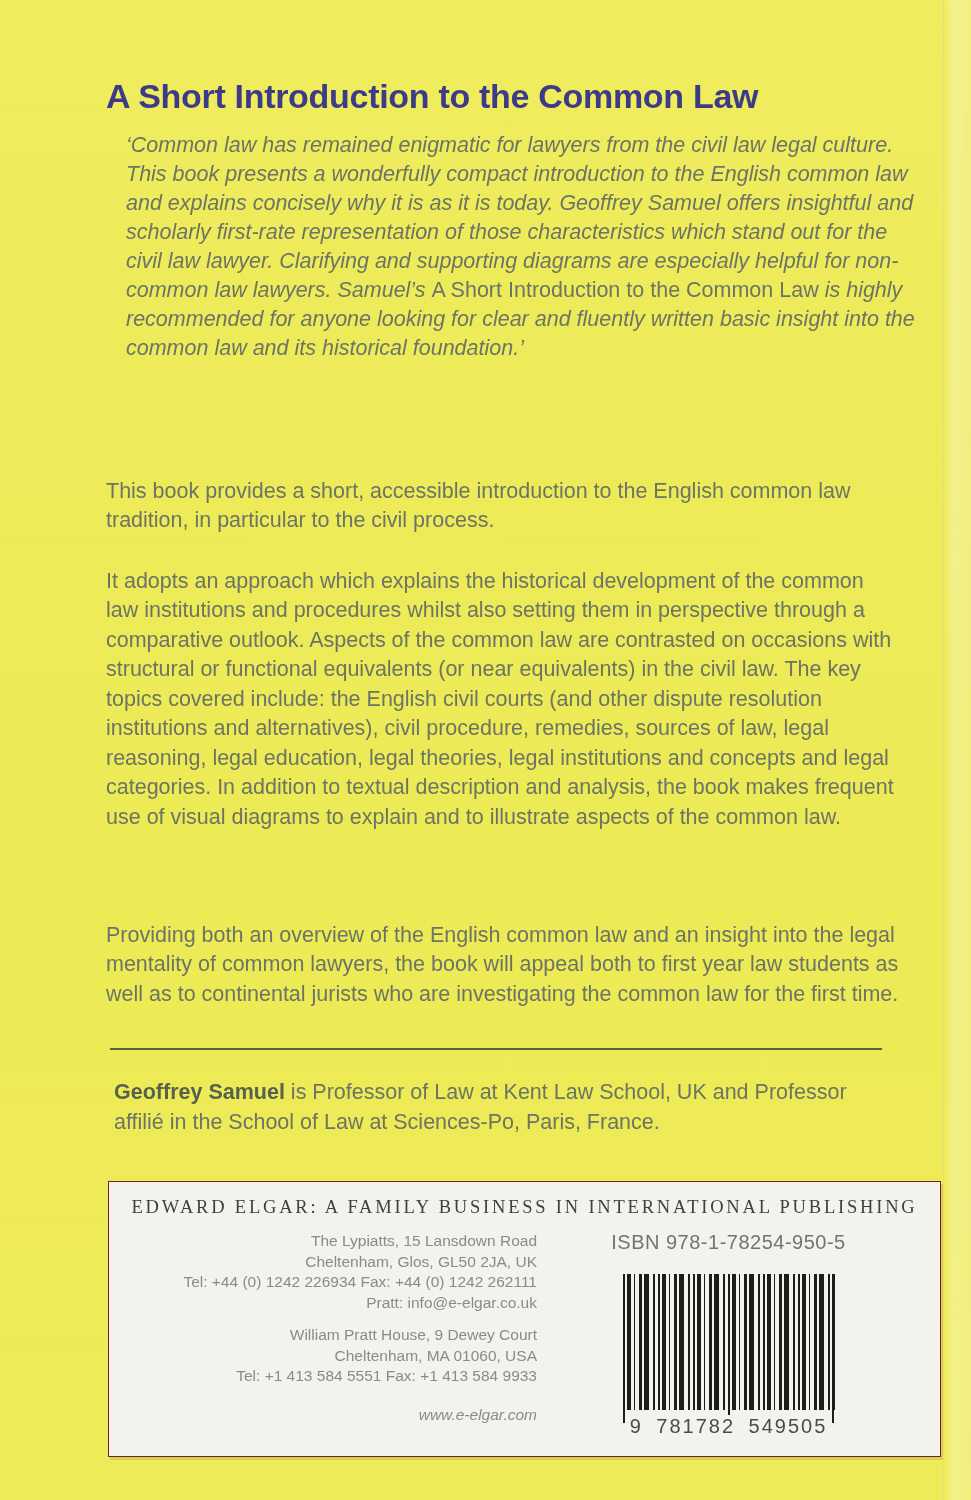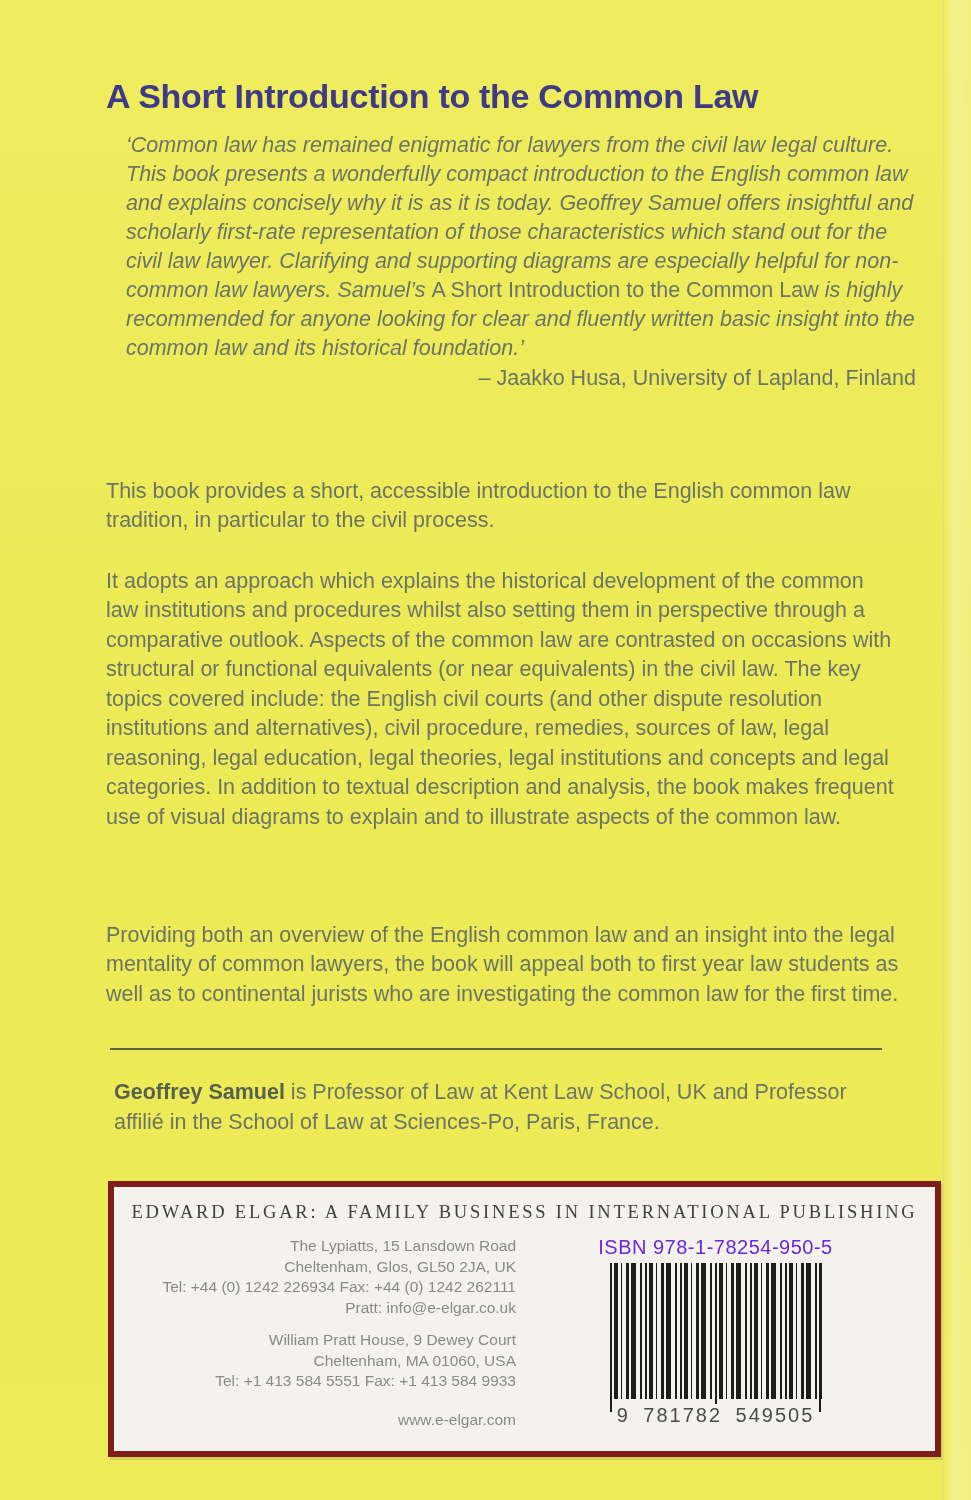--- a/index.html
+++ b/index.html
@@ -41,44 +41,44 @@
     background:#5a6247;border:none;margin:0;
   }
   .author-bio{
     position:absolute;left:114px;top:1077px;width:760px;
     font-size:21.5px;line-height:30px;color:#6c7466;
   }
   .author-bio .name{font-weight:700;color:#58614f;}
   .publisher-box{
     position:absolute;left:108px;top:1181px;width:833px;height:276px;
     background:#f3f2ed;
-    border:6px solid #7f1d1d;
+    border:1px solid #7f1d1d;
     box-shadow:2px 3px 0 rgba(90,90,60,0.18);
     box-sizing:border-box;
   }
   .publisher-banner{
     margin-top:15px;text-align:center;
     font-family:"Liberation Serif",serif;
     font-size:18.5px;letter-spacing:2.8px;color:#3f3f3d;
     white-space:nowrap;
   }
   .publisher-content{
-    display:flex;margin-top:13px;padding:0 20px 0 0;
+    display:flex;margin-top:13px;padding:0 20px 0 26px;
   }
   .address-col{
     width:402px;text-align:right;
     font-size:15.5px;line-height:20.5px;color:#8b8b85;
   }
   .address-block{margin-bottom:12px;}
-  .website-line{margin-top:18px;}
+  .website-line{margin-top:18px;font-style:italic;}
   .barcode-col{
     flex:1;display:flex;flex-direction:column;align-items:center;
   }
   .isbn-label{
-    font-size:20px;color:#6d28d9;letter-spacing:0.5px;margin-bottom:4px;
+    font-size:20px;color:#737373;letter-spacing:0.5px;margin-bottom:20px;
   }
   .barcode-bars{
     position:relative;width:212px;height:136px;
     background:repeating-linear-gradient(90deg,
       #1d1d1d 0 2px,  #f3f2ed 2px 4px,
       #1d1d1d 4px 8px, #f3f2ed 8px 11px,
       #1d1d1d 11px 12px, #f3f2ed 12px 16px,
       #1d1d1d 16px 19px, #f3f2ed 19px 21px,
       #1d1d1d 21px 26px, #f3f2ed 26px 30px,
       #1d1d1d 30px 32px, #f3f2ed 32px 35px);
@@ -99,21 +99,20 @@
 </style>
 </head>
 <body>
 
 <div class="cover-edge"></div>
 
 <h1 class="title">A Short Introduction to the Common Law</h1>
 
 <div class="quote-block">
   <div class="quote-text"><span>‘Common law has remained enigmatic for lawyers from the civil law legal culture. This book presents a wonderfully compact introduction to the English common law and explains concisely why it is as it is today. Geoffrey Samuel offers insightful and scholarly first-rate representation of those characteristics which stand out for the civil law lawyer. Clarifying and supporting diagrams are especially helpful for non-common law lawyers. Samuel’s </span><span class="roman">A Short Introduction to the Common Law</span><span> is highly recommended for anyone looking for clear and fluently written basic insight into the common law and its historical foundation.’</span></div>
-  <div class="quote-attribution">– Jaakko Husa, University of Lapland, Finland</div>
 </div>
 
 <p class="para para1">This book provides a short, accessible introduction to the English common law tradition, in particular to the civil process.</p>
 <p class="para para2">It adopts an approach which explains the historical development of the common law institutions and procedures whilst also setting them in perspective through a comparative outlook. Aspects of the common law are contrasted on occasions with structural or functional equivalents (or near equivalents) in the civil law. The key topics covered include: the English civil courts (and other dispute resolution institutions and alternatives), civil procedure, remedies, sources of law, legal reasoning, legal education, legal theories, legal institutions and concepts and legal categories. In addition to textual description and analysis, the book makes frequent use of visual diagrams to explain and to illustrate aspects of the common law.</p>
 <p class="para para3">Providing both an overview of the English common law and an insight into the legal mentality of common lawyers, the book will appeal both to first year law students as well as to continental jurists who are investigating the common law for the first time.</p>
 
 <hr class="divider">
 
 <div class="author-bio"><span class="name">Geoffrey Samuel</span><span> is Professor of Law at Kent Law School, UK and Professor affilié in the School of Law at Sciences-Po, Paris, France.</span></div>
 

